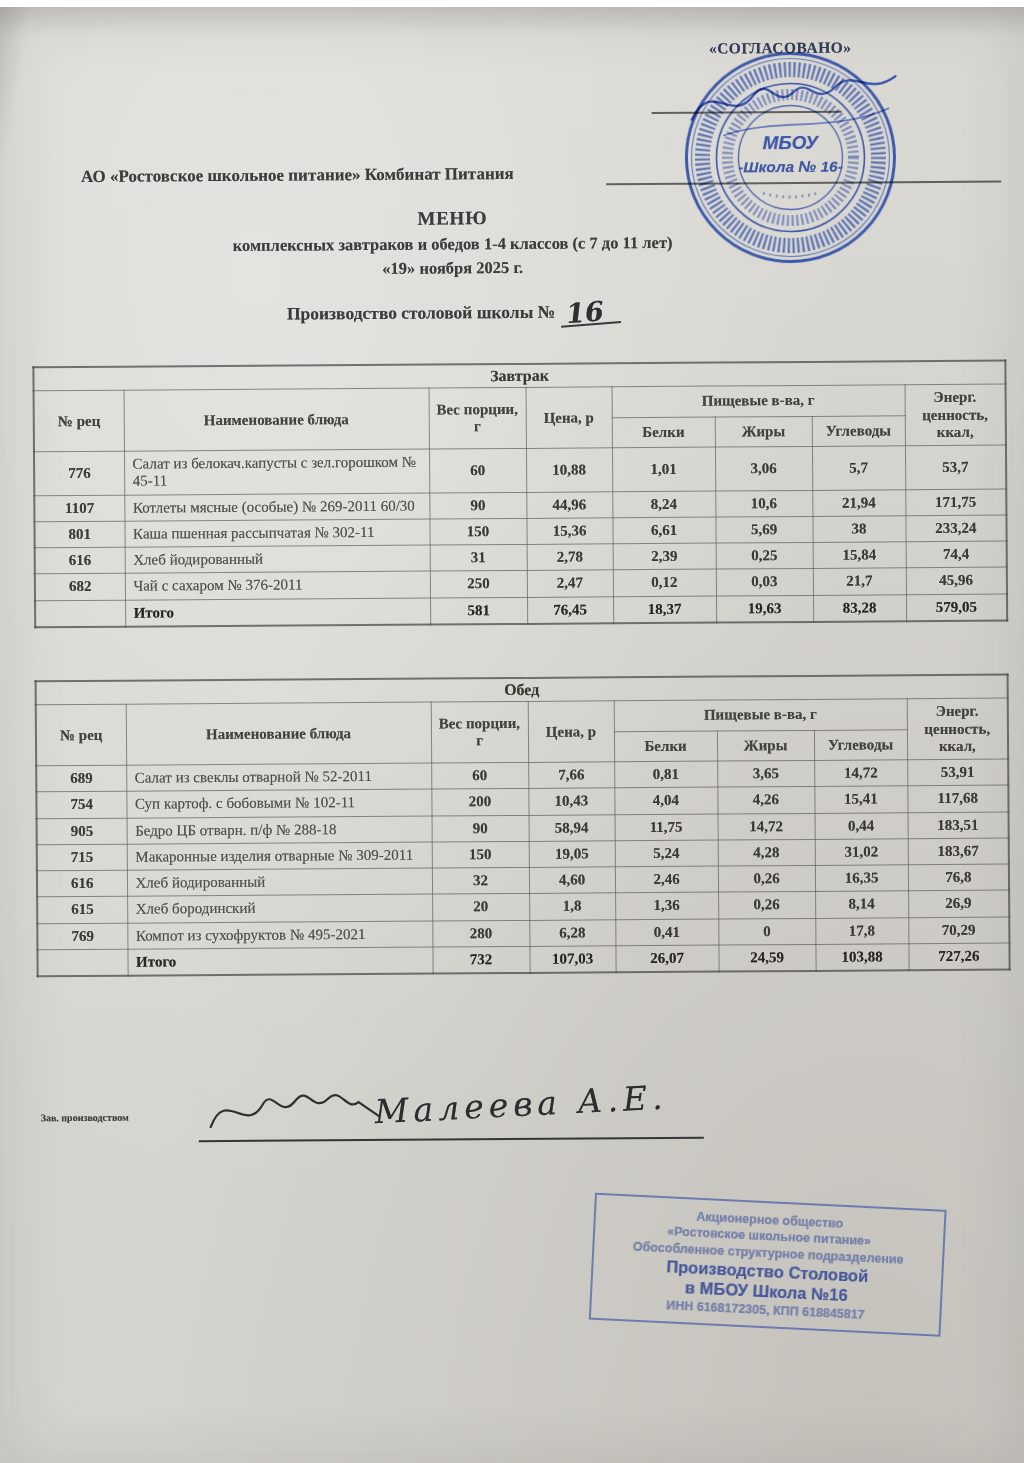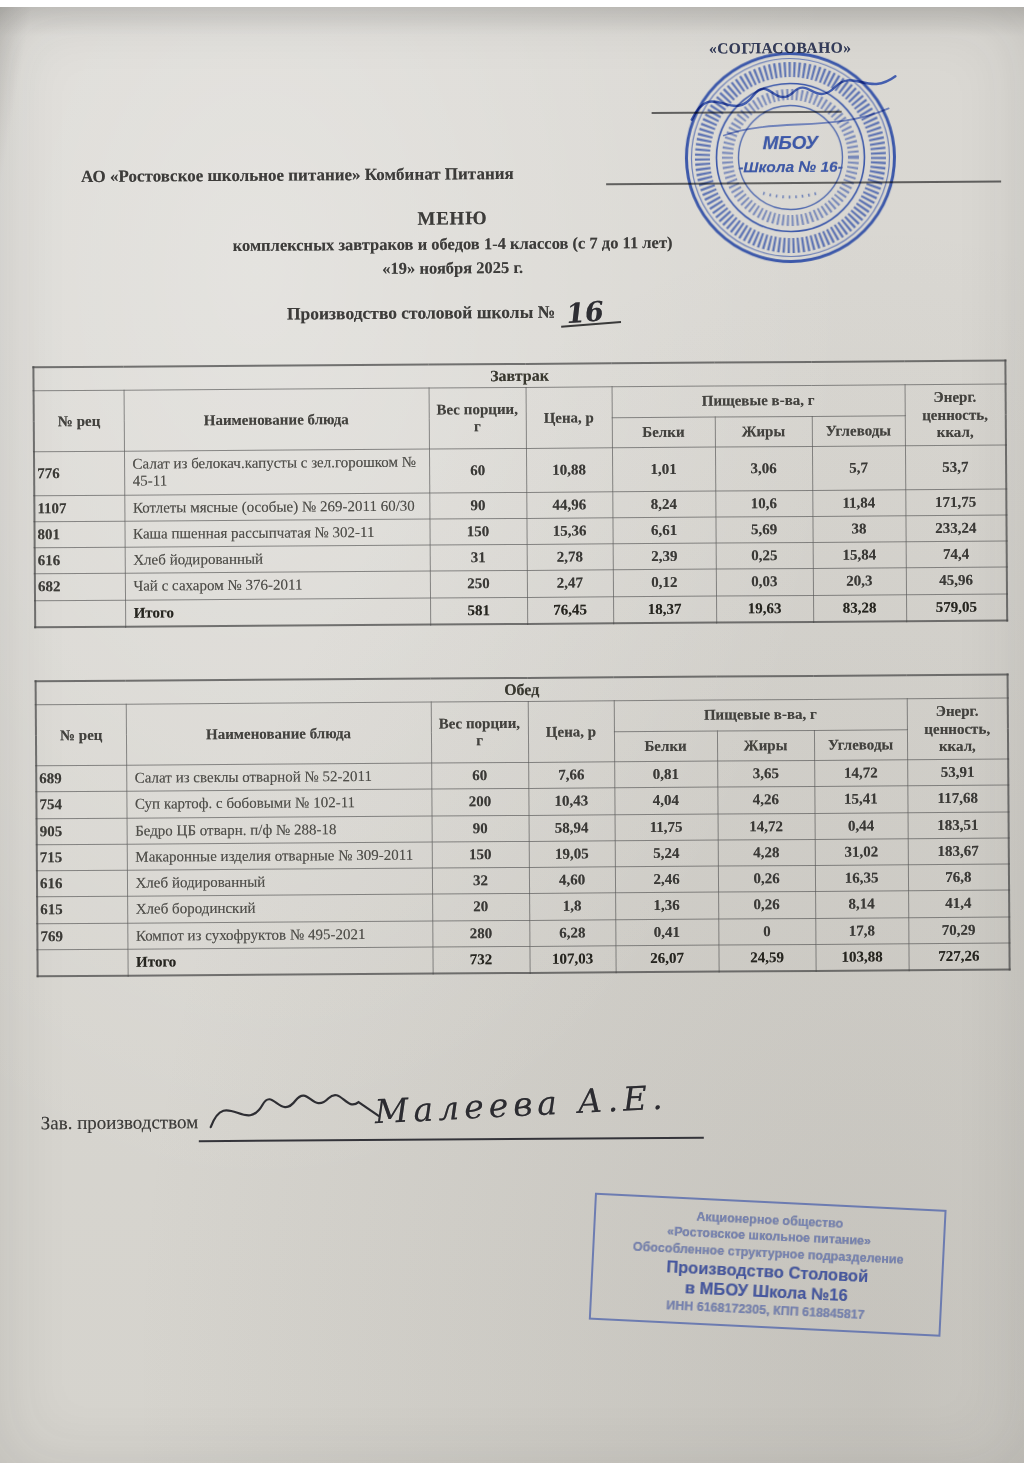--- a/index.html
+++ b/index.html
@@ -33,40 +33,40 @@
         transform:rotate(-4deg) translateY(4px);}
   
   .menu-table{position:absolute;left:35px;width:972px;border-collapse:collapse;
               table-layout:fixed;z-index:1;color:#454440;}
   .t-breakfast{top:356px;}
   .t-lunch{top:670px;}
   .menu-table td{border:1px solid rgba(85,85,85,0.65);line-height:1.15;}
   .menu-table{border:2px solid rgba(75,75,75,0.75);}
   .t-title{font-weight:700;font-size:16px;text-align:center;padding:2px;color:#39382f;}
   .th{font-weight:600;font-size:15px;text-align:center;padding:4px 3px;color:#43423e;}
-  .c-num{font-weight:700;font-size:15px;padding:4px 2px;color:#3c3b37;}
+  .c-num{font-weight:700;font-size:15px;text-align:center;padding:4px 2px;color:#3c3b37;}
   .c-dish{font-size:15px;text-align:left;padding:4px 8px;color:#504f4a;}
   .c-n{font-weight:700;font-size:15px;text-align:center;padding:4px 2px;color:#3a3936;}
   .total-row td{font-weight:700;color:#26251f;}
   .total-label{font-weight:700;font-size:15px;}
   .w-num{width:90px;}.w-dish{width:305px;}.w-weight{width:97px;}.w-price{width:86px;}
   .w-prot{width:103px;}.w-fat{width:97px;}.w-carb{width:93px;}.w-energy{width:101px;}
   
   .round-stamp{position:absolute;left:682px;top:40px;width:225px;height:225px;
                mix-blend-mode:multiply;filter:blur(0.35px);opacity:0.92;z-index:5;}
   .stamp-sign{position:absolute;left:688px;top:42px;width:225px;height:110px;
               mix-blend-mode:multiply;z-index:6;}
   .rect-stamp{position:absolute;left:588px;top:1196px;width:336px;padding:9px 6px 8px;
               border:2.5px solid rgba(72,94,170,0.72);transform:rotate(3.2deg);
               text-align:center;mix-blend-mode:multiply;filter:blur(0.3px);z-index:5;
               font-family:"Liberation Sans", sans-serif;}
   .rs-s{font-size:12.5px;line-height:1.3;color:#7481b2;font-weight:600;}
   .rs-b{font-size:16.5px;line-height:1.25;color:#4456a0;font-weight:700;}
   
-  .sign-label{position:absolute;left:38px;top:1102px;font-size:19px;font-weight:400;z-index:1;}
+  .sign-label{position:absolute;left:38px;top:1102px;font-size:10px;font-weight:700;z-index:1;}
   .sign-rule{left:196px;top:1131px;width:505px;height:2px;background:#34343a;z-index:1;}
   .sign-flourish{position:absolute;left:198px;top:1070px;width:185px;height:62px;z-index:2;}
   .sign-name{position:absolute;left:372px;top:1078px;font-family:"DejaVu Serif", serif;
              font-style:italic;font-size:33px;letter-spacing:5px;color:#2c2c31;
              transform:rotate(-2.5deg);z-index:2;}
 </style>
 </head>
 <body>
 
 <div class="page">
@@ -145,21 +145,21 @@
       <td class="c-n">5,7</td>
       <td class="c-n">53,7</td>
     </tr>
     <tr>
       <td class="c-num">1107</td>
       <td class="c-dish">Котлеты мясные (особые) № 269-2011 60/30</td>
       <td class="c-n">90</td>
       <td class="c-n">44,96</td>
       <td class="c-n">8,24</td>
       <td class="c-n">10,6</td>
-      <td class="c-n">11,84</td>
+      <td class="c-n">21,94</td>
       <td class="c-n">171,75</td>
     </tr>
     <tr>
       <td class="c-num">801</td>
       <td class="c-dish">Каша пшенная рассыпчатая № 302-11</td>
       <td class="c-n">150</td>
       <td class="c-n">15,36</td>
       <td class="c-n">6,61</td>
       <td class="c-n">5,69</td>
       <td class="c-n">38</td>
@@ -175,21 +175,21 @@
       <td class="c-n">15,84</td>
       <td class="c-n">74,4</td>
     </tr>
     <tr>
       <td class="c-num">682</td>
       <td class="c-dish">Чай с сахаром № 376-2011</td>
       <td class="c-n">250</td>
       <td class="c-n">2,47</td>
       <td class="c-n">0,12</td>
       <td class="c-n">0,03</td>
-      <td class="c-n">20,3</td>
+      <td class="c-n">21,7</td>
       <td class="c-n">45,96</td>
     </tr>
     <tr class="total-row">
       <td class="c-num"></td>
       <td class="c-dish total-label">Итого</td>
       <td class="c-n">581</td>
       <td class="c-n">76,45</td>
       <td class="c-n">18,37</td>
       <td class="c-n">19,63</td>
       <td class="c-n">83,28</td>
@@ -277,21 +277,21 @@
       <td class="c-n">76,8</td>
     </tr>
     <tr>
       <td class="c-num">615</td>
       <td class="c-dish">Хлеб бородинский</td>
       <td class="c-n">20</td>
       <td class="c-n">1,8</td>
       <td class="c-n">1,36</td>
       <td class="c-n">0,26</td>
       <td class="c-n">8,14</td>
-      <td class="c-n">41,4</td>
+      <td class="c-n">26,9</td>
     </tr>
     <tr>
       <td class="c-num">769</td>
       <td class="c-dish">Компот из сухофруктов № 495-2021</td>
       <td class="c-n">280</td>
       <td class="c-n">6,28</td>
       <td class="c-n">0,41</td>
       <td class="c-n">0</td>
       <td class="c-n">17,8</td>
       <td class="c-n">70,29</td>

